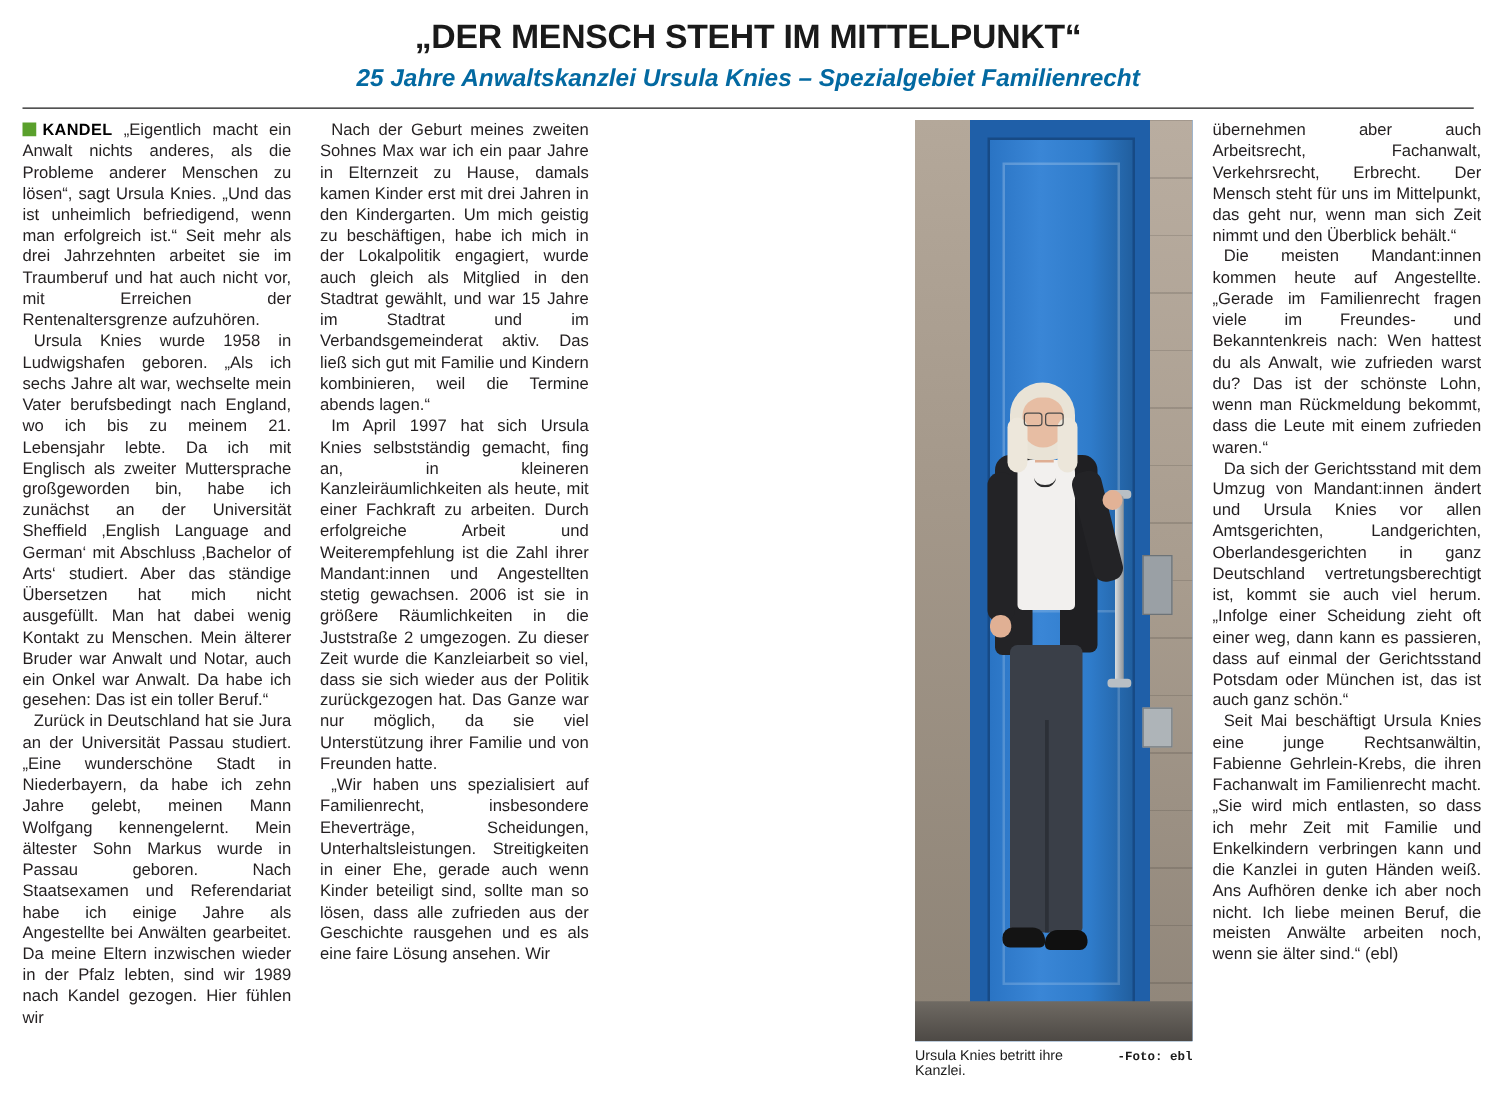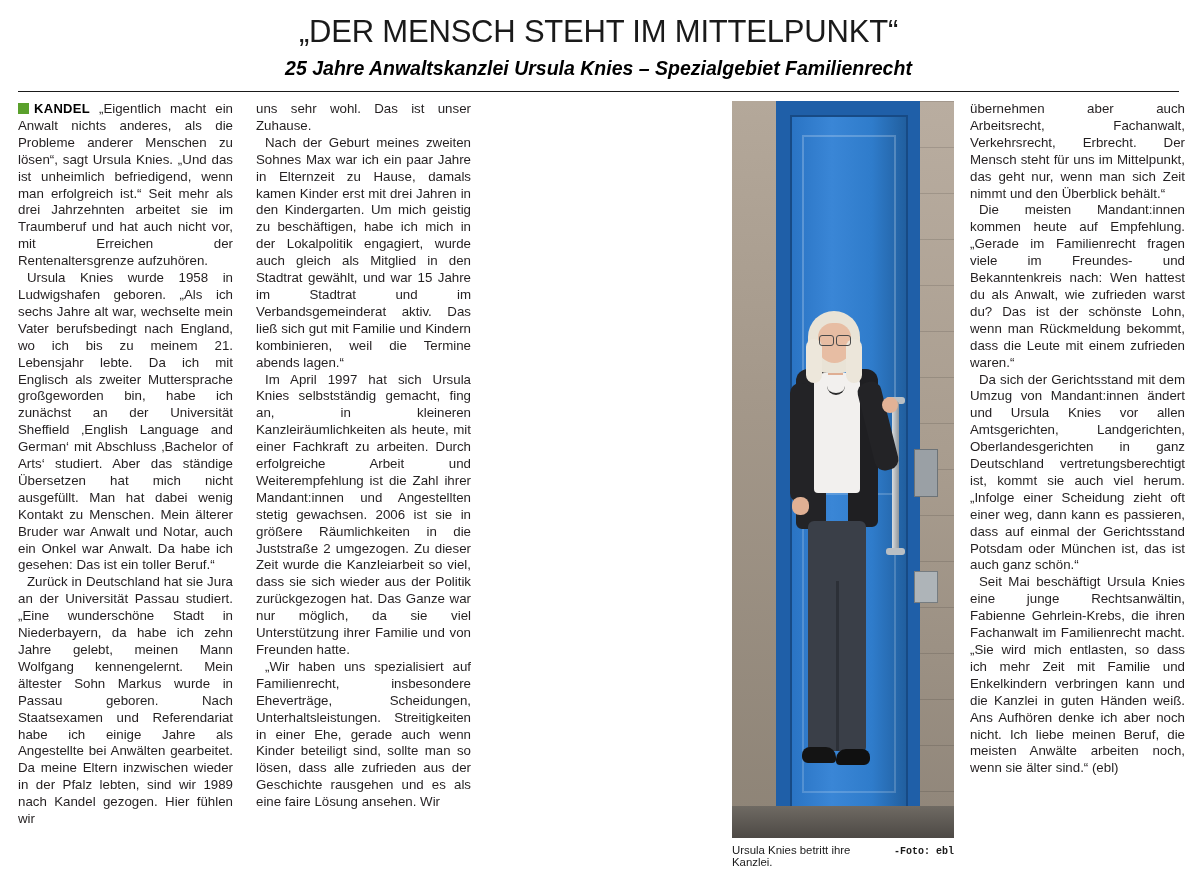--- a/index.html
+++ b/index.html
@@ -17,34 +17,34 @@
   .page {
     position: relative;
     width: 1197px;
     height: 879px;
     box-sizing: border-box;
     padding: 0;
   }
   .headline {
     text-align: center;
     font-family: "Liberation Sans", sans-serif;
-    font-weight: normal;
-    font-size: 31px;
+    font-weight: bold;
+    font-size: 27px;
     letter-spacing: -0.2px;
     padding-top: 14px;
     margin: 0 20px;
     color: #1a1a1a;
   }
   .subhead {
     text-align: center;
     font-family: "Liberation Sans", sans-serif;
     font-weight: bold;
     font-style: italic;
     font-size: 19.5px;
-    color: #000000;
+    color: #0369a1;
     margin: 7px 20px 0 20px;
   }
   .rule {
     border-top: 1.5px solid #1a1a1a;
     margin: 11px 18px 0 18px;
   }
   .columns {
     position: relative;
     margin: 9px 18px 0 18px;
     height: 770px;
@@ -268,21 +268,20 @@
 
   <div class="columns">
 
     <div class="col col-1">
       <p class="first"><span class="dateline-marker"></span><span class="dateline">KANDEL</span> <span>„Eigentlich macht ein Anwalt nichts anderes, als die Probleme anderer Menschen zu lösen“, sagt Ursula Knies. „Und das ist unheimlich befriedigend, wenn man erfolgreich ist.“ Seit mehr als drei Jahrzehnten arbeitet sie im Traumberuf und hat auch nicht vor, mit Erreichen der Rentenaltersgrenze aufzuhören.</span></p>
       <p>Ursula Knies wurde 1958 in Ludwigshafen geboren. „Als ich sechs Jahre alt war, wechselte mein Vater berufsbedingt nach England, wo ich bis zu meinem 21. Lebensjahr lebte. Da ich mit Englisch als zweiter Muttersprache großgeworden bin, habe ich zunächst an der Universität Sheffield ‚English Language and German‘ mit Abschluss ‚Bachelor of Arts‘ studiert. Aber das ständige Übersetzen hat mich nicht ausgefüllt. Man hat dabei wenig Kontakt zu Menschen. Mein älterer Bruder war Anwalt und Notar, auch ein Onkel war Anwalt. Da habe ich gesehen: Das ist ein toller Beruf.“</p>
       <p>Zurück in Deutschland hat sie Jura an der Universität Passau studiert. „Eine wunderschöne Stadt in Niederbayern, da habe ich zehn Jahre gelebt, meinen Mann Wolfgang kennengelernt. Mein ältester Sohn Markus wurde in Passau geboren. Nach Staatsexamen und Referendariat habe ich einige Jahre als Angestellte bei Anwälten gearbeitet. Da meine Eltern inzwischen wieder in der Pfalz lebten, sind wir 1989 nach Kandel gezogen. Hier fühlen wir</p>
     </div>
 
     <div class="col col-2">
-      <p class="first">uns sehr wohl. Das ist unser Zuhause.</p>
       <p>Nach der Geburt meines zweiten Sohnes Max war ich ein paar Jahre in Elternzeit zu Hause, damals kamen Kinder erst mit drei Jahren in den Kindergarten. Um mich geistig zu beschäftigen, habe ich mich in der Lokalpolitik engagiert, wurde auch gleich als Mitglied in den Stadtrat gewählt, und war 15 Jahre im Stadtrat und im Verbandsgemeinderat aktiv. Das ließ sich gut mit Familie und Kindern kombinieren, weil die Termine abends lagen.“</p>
       <p>Im April 1997 hat sich Ursula Knies selbstständig gemacht, fing an, in kleineren Kanzleiräumlichkeiten als heute, mit einer Fachkraft zu arbeiten. Durch erfolgreiche Arbeit und Weiterempfehlung ist die Zahl ihrer Mandant:innen und Angestellten stetig gewachsen. 2006 ist sie in größere Räumlichkeiten in die Juststraße 2 umgezogen. Zu dieser Zeit wurde die Kanzleiarbeit so viel, dass sie sich wieder aus der Politik zurückgezogen hat. Das Ganze war nur möglich, da sie viel Unterstützung ihrer Familie und von Freunden hatte.</p>
       <p>„Wir haben uns spezialisiert auf Familienrecht, insbesondere Eheverträge, Scheidungen, Unterhaltsleistungen. Streitigkeiten in einer Ehe, gerade auch wenn Kinder beteiligt sind, sollte man so lösen, dass alle zufrieden aus der Geschichte rausgehen und es als eine faire Lösung ansehen. Wir</p>
     </div>
 
     <div class="photo-block">
       <div class="photo">
         <div class="ph-wall-left"></div>
         <div class="ph-door-frame"></div>
         <div class="ph-door"></div>
@@ -320,19 +319,19 @@
         </div>
       </div>
       <div class="caption-row">
         <div class="caption">Ursula Knies betritt ihre Kanzlei.</div>
         <div class="credit">-Foto: ebl</div>
       </div>
     </div>
 
     <div class="col col-4">
       <p class="first">übernehmen aber auch Arbeitsrecht, Fachanwalt, Verkehrsrecht, Erbrecht. Der Mensch steht für uns im Mittelpunkt, das geht nur, wenn man sich Zeit nimmt und den Überblick behält.“</p>
-      <p>Die meisten Mandant:innen kommen heute auf Empfehlung. „Gerade im Familienrecht fragen viele im Freundes- und Bekanntenkreis nach: Wen hattest du als Anwalt, wie zufrieden warst du? Das ist der schönste Lohn, wenn man Rückmeldung bekommt, dass die Leute mit einem zufrieden waren.“</p>
+      <p>Die meisten Mandant:innen kommen heute auf Angestellte. „Gerade im Familienrecht fragen viele im Freundes- und Bekanntenkreis nach: Wen hattest du als Anwalt, wie zufrieden warst du? Das ist der schönste Lohn, wenn man Rückmeldung bekommt, dass die Leute mit einem zufrieden waren.“</p>
       <p>Da sich der Gerichtsstand mit dem Umzug von Mandant:innen ändert und Ursula Knies vor allen Amtsgerichten, Landgerichten, Oberlandesgerichten in ganz Deutschland vertretungsberechtigt ist, kommt sie auch viel herum. „Infolge einer Scheidung zieht oft einer weg, dann kann es passieren, dass auf einmal der Gerichtsstand Potsdam oder München ist, das ist auch ganz schön.“</p>
       <p>Seit Mai beschäftigt Ursula Knies eine junge Rechtsanwältin, Fabienne Gehrlein-Krebs, die ihren Fachanwalt im Familienrecht macht. „Sie wird mich entlasten, so dass ich mehr Zeit mit Familie und Enkelkindern verbringen kann und die Kanzlei in guten Händen weiß. Ans Aufhören denke ich aber noch nicht. Ich liebe meinen Beruf, die meisten Anwälte arbeiten noch, wenn sie älter sind.“ (ebl)</p>
     </div>
 
   </div>
 </div>
 
 </body></html>

